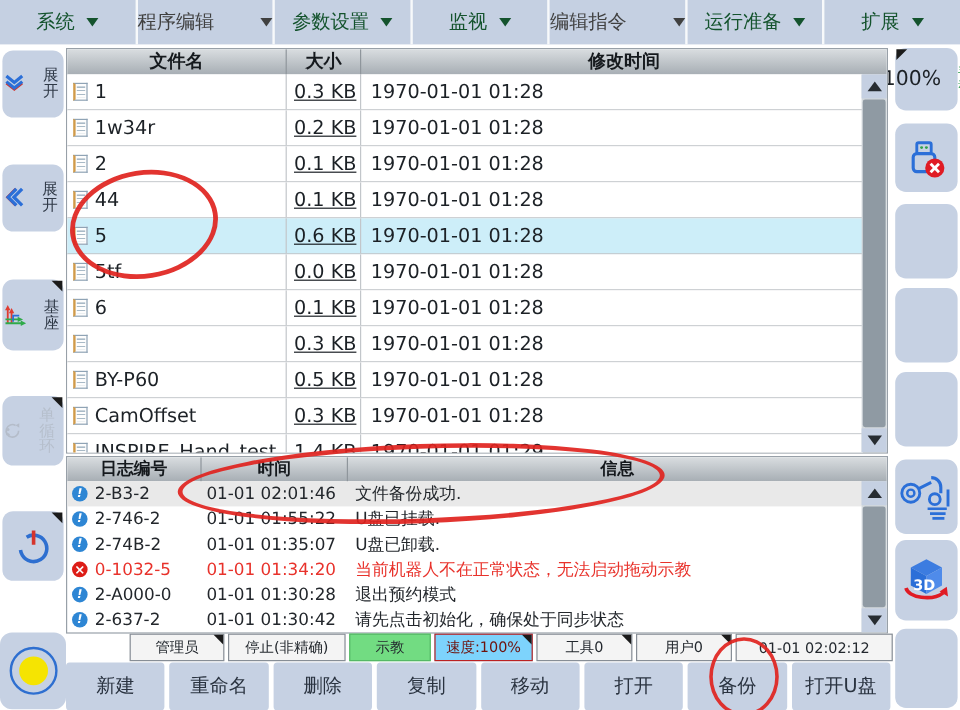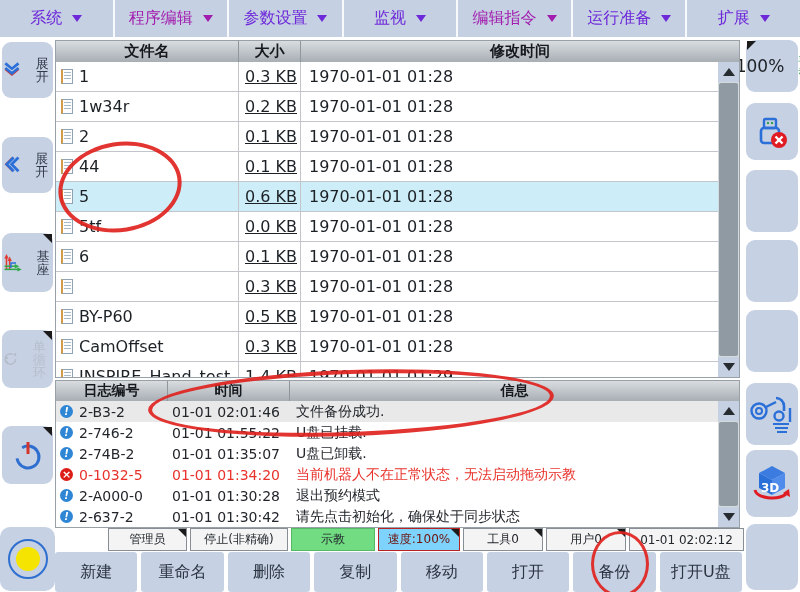--- a/index.html
+++ b/index.html
@@ -1,23 +1,23 @@
 <!DOCTYPE html>
 <html><head>
 <meta charset="utf-8">
 <style>
   html,body{margin:0;padding:0;background:#fff;}
   #app{position:relative;width:800px;height:592px;background:#fff;overflow:hidden;
        font-family:"DejaVu Sans",sans-serif;color:#22262c;}
   
   .menubar{position:absolute;left:0;top:0;width:800px;height:37px;background:#c5d0e2;display:flex;}
   .menu-item{flex:1;display:flex;align-items:center;justify-content:center;gap:10px;
-             font-size:16px;color:#6d28d9;border-right:2px solid #f7f9fb;cursor:default;}
+             font-size:16px;color:#14532d;border-right:2px solid #f7f9fb;cursor:default;}
   .menu-item:last-child{border-right:none;}
-  .menu-item.disabled{color:#a21caf;}
+  .menu-item.disabled{color:#404040;justify-content:space-between;}
   .caret{width:0;height:0;border-left:5px solid transparent;border-right:5px solid transparent;
          border-top:7px solid currentColor;}
   
   .sbtn{position:absolute;background:#c6d1e3;border-radius:9px;display:flex;flex-direction:row;
         align-items:center;justify-content:center;gap:14px;}
   .sbtn .lbl{font-size:13px;color:#2f3947;line-height:1;}
   .sbtn.disabled .lbl{color:#b6bfcc;}
   .wedge{position:absolute;top:1px;right:1px;width:0;height:0;
          border-top:9px solid #1b1b1b;border-left:9px solid transparent;}
   .wedge-tl{position:absolute;top:1px;left:1px;width:0;height:0;
@@ -407,21 +407,21 @@
   </div>
 
   <div class="status-bar">
     <div class="sbox" style="width:79px;">
       <span class="wedge"></span>
       <span>管理员</span>
     </div>
     <div class="sbox" style="width:98px;">
       <span>停止(非精确)</span>
     </div>
-    <div class="sbox green" style="width:84px;">
+    <div class="sbox green" style="width:68px;">
       <span>示教</span>
     </div>
     <div class="sbox red" style="width:82px;">
       <span class="wedge"></span>
       <span>速度:100%</span>
     </div>
     <div class="sbox" style="width:80px;">
       <span class="wedge"></span>
       <span>工具0</span>
     </div>

